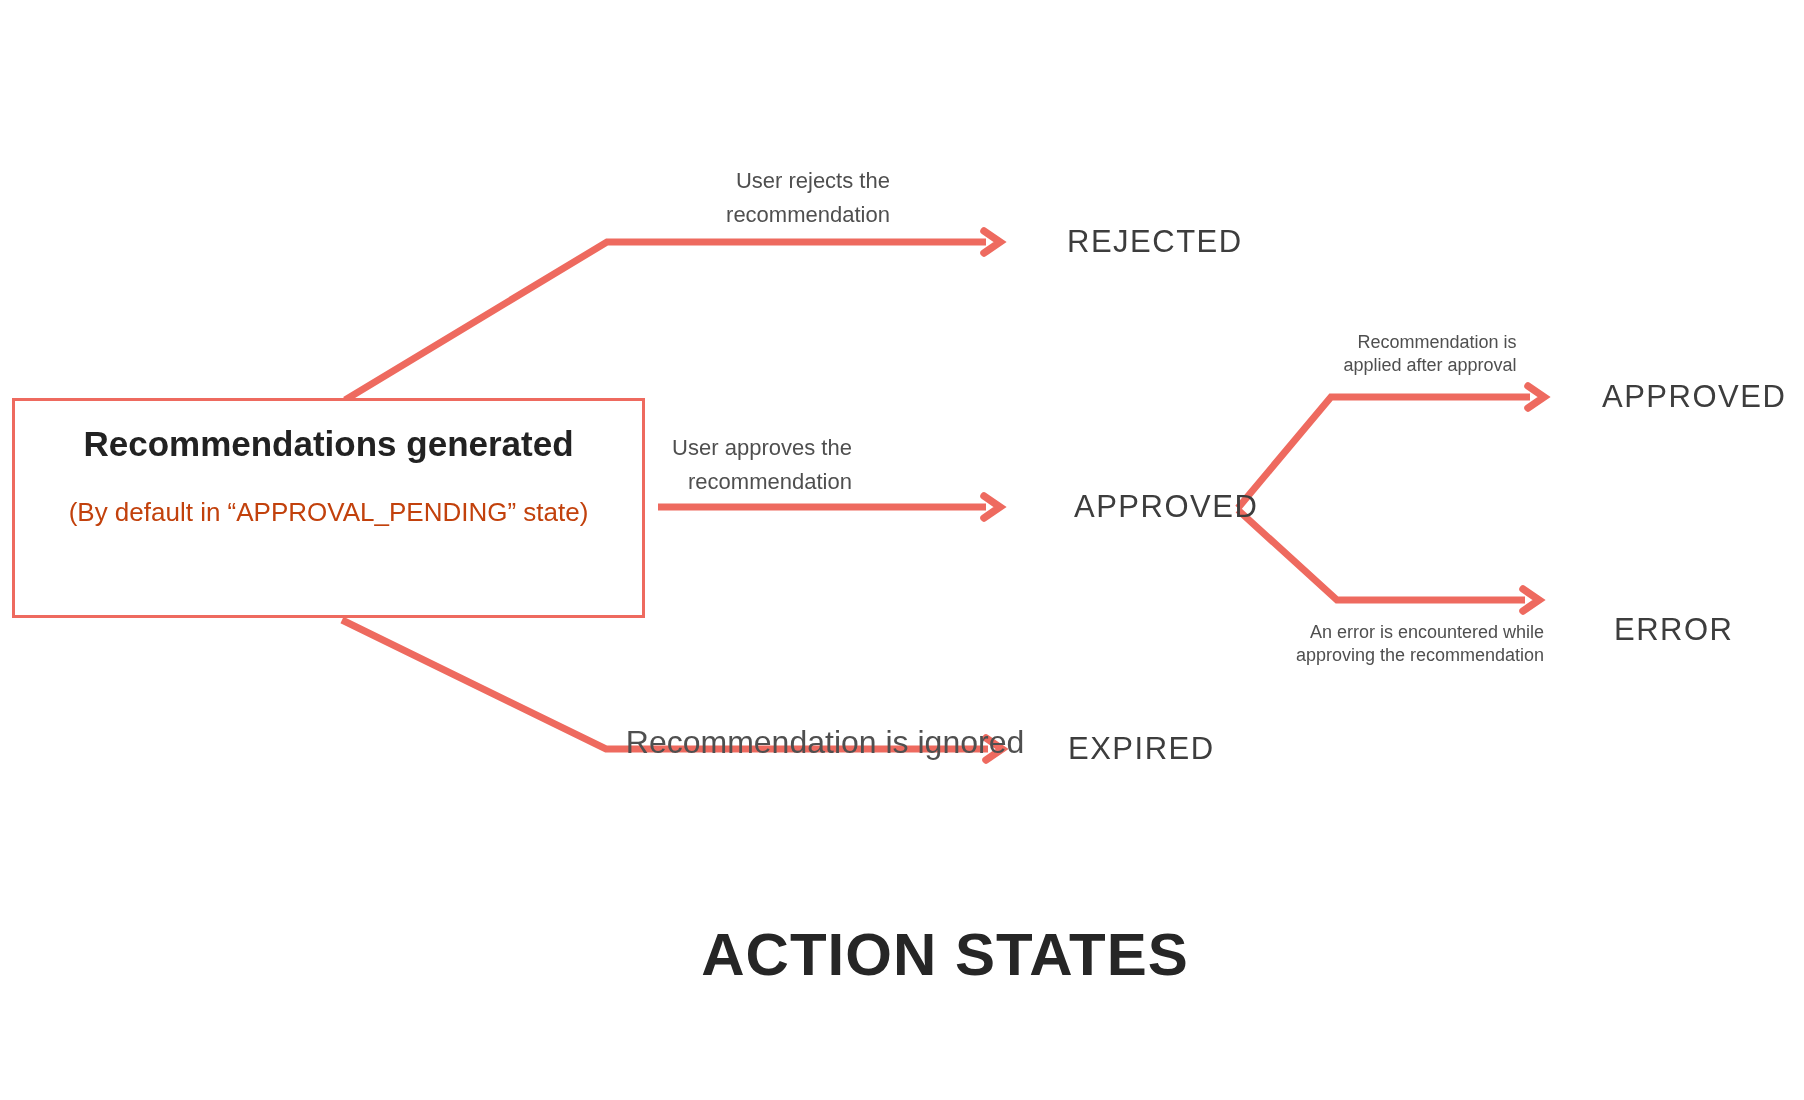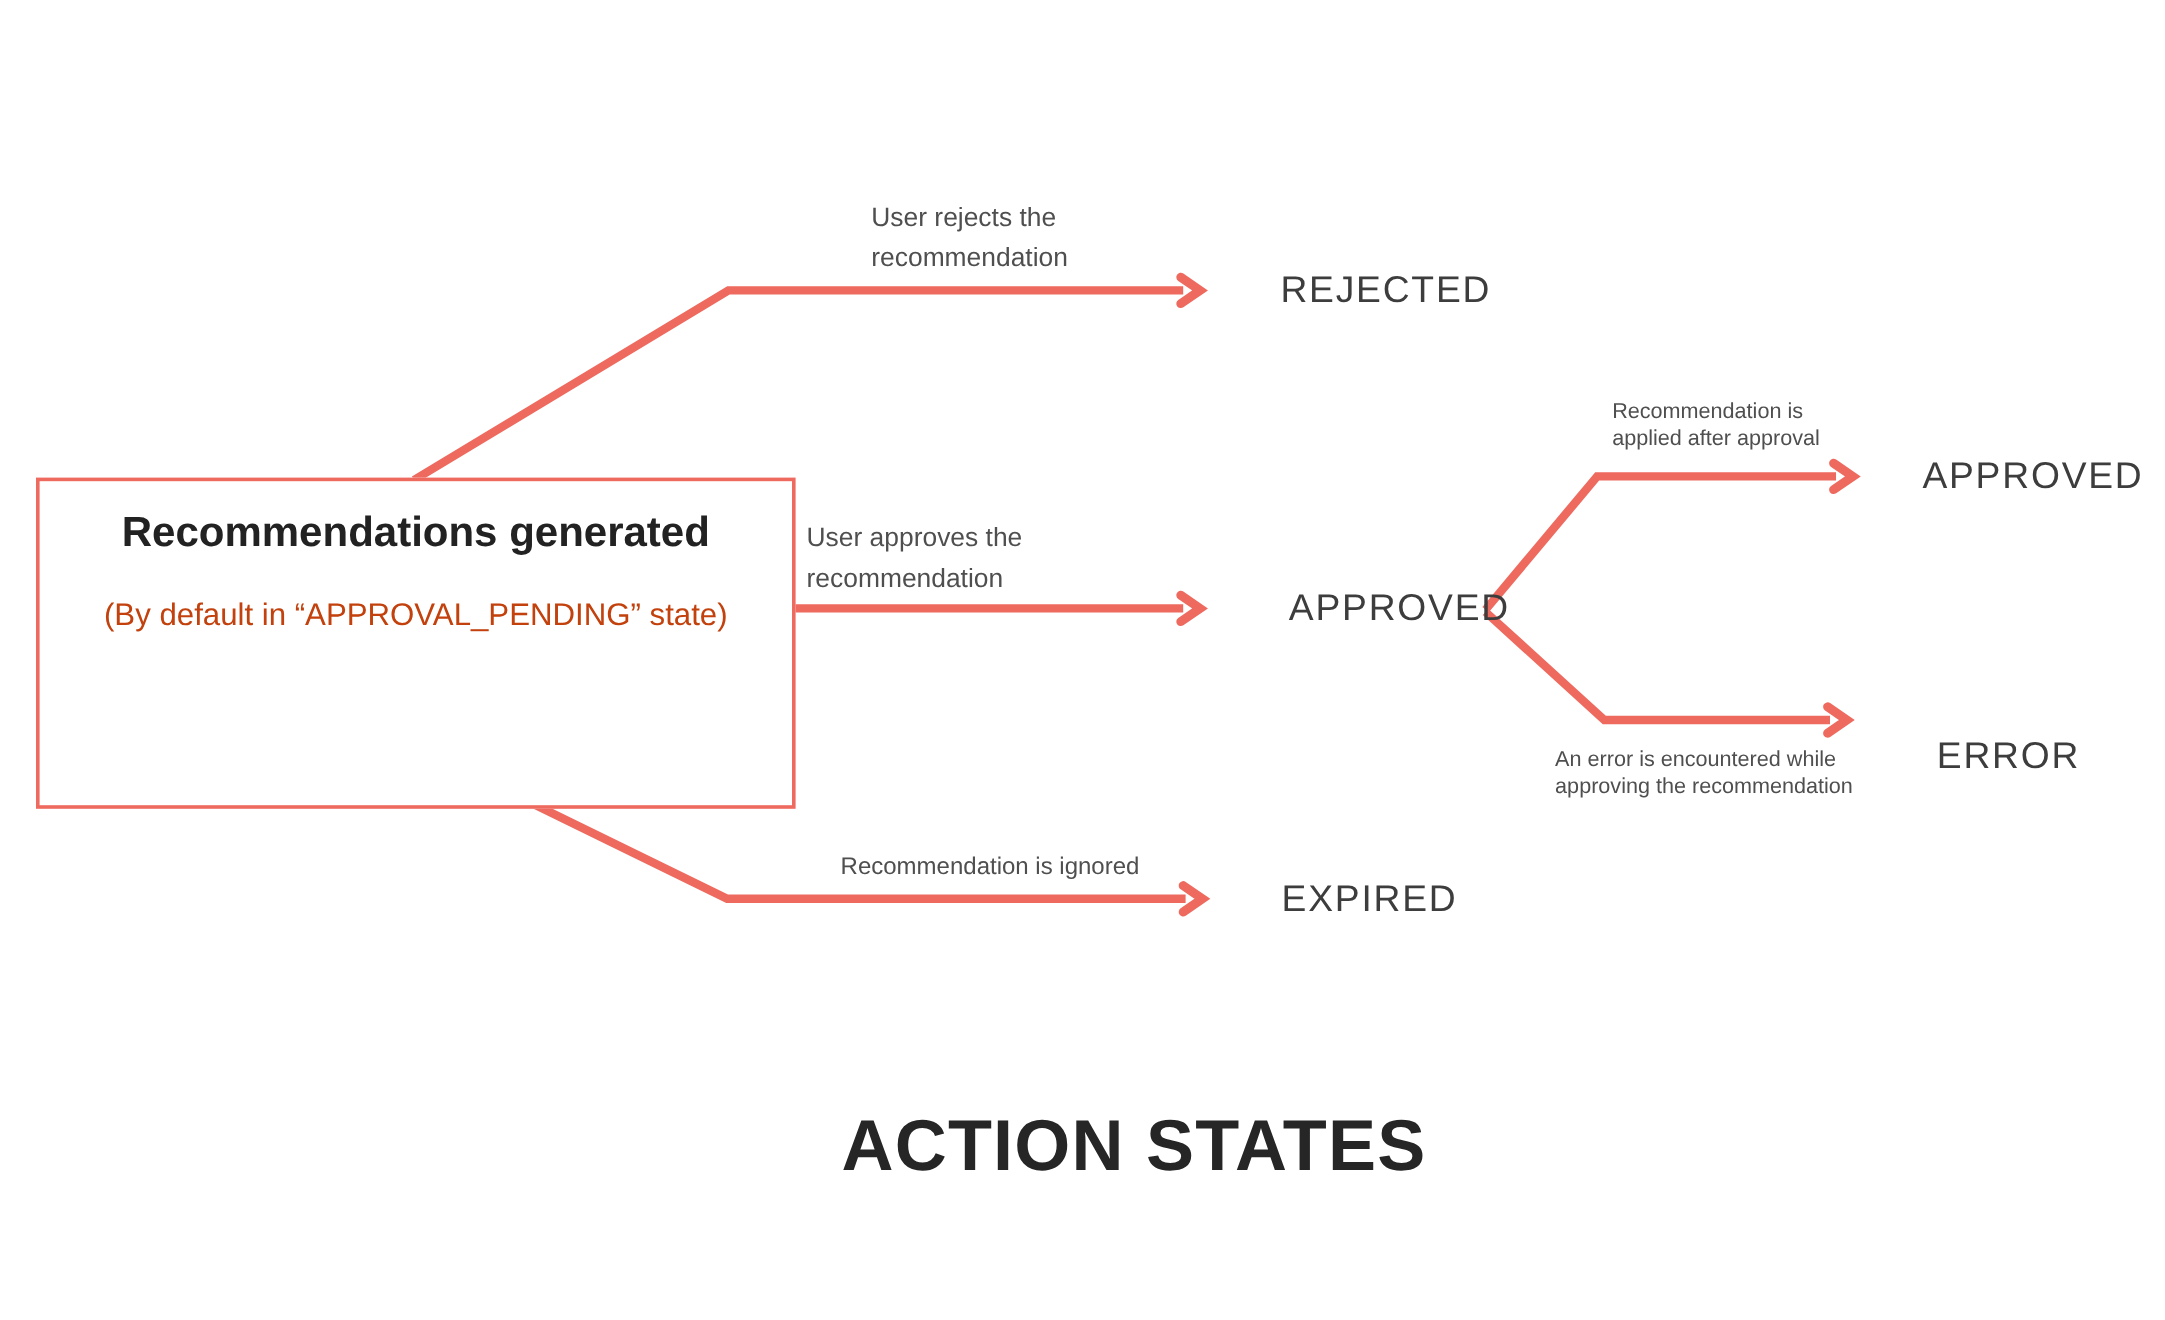--- a/index.html
+++ b/index.html
@@ -16,21 +16,21 @@
     width:1804px;height:1100px;
     background:var(--bg);
     overflow:hidden;
     font-family:"Liberation Sans", sans-serif;
   }
   .arrows{position:absolute;left:0;top:0;width:1804px;height:1100px;}
   .arrows polyline{fill:none;stroke:var(--accent);}
   .arrows .line{stroke-width:7;stroke-linejoin:miter;stroke-linecap:butt;}
   .arrows .head{stroke-width:7.5;stroke-linecap:round;stroke-linejoin:miter;}
   .source-box{
-    position:absolute;left:30px;top:398px;width:633px;height:276px;
+    position:absolute;left:12px;top:398px;width:633px;height:220px;
     border:3px solid var(--accent);
     box-sizing:border-box;
     background:var(--bg);
     display:flex;flex-direction:column;align-items:center;
   }
   .source-title{
     margin-top:18px;
     font-size:35px;line-height:49px;font-weight:bold;
     color:var(--title-text);
     text-align:center;letter-spacing:0px;
@@ -40,26 +40,26 @@
     font-size:26px;line-height:32px;font-weight:300;
     color:#c2410c;text-align:center;white-space:nowrap;
   }
   .state{
     position:absolute;
     font-size:31px;font-weight:300;letter-spacing:1.5px;
     color:var(--state-text);white-space:nowrap;margin-left:42px;
   }
   .annotation{
     position:absolute;transform:translateX(-50%);
-    text-align:left;color:var(--annotation-text);
+    text-align:right;color:var(--annotation-text);
     font-weight:300;white-space:nowrap;
   }
   .annotation.big{font-size:22px;line-height:34px;}
   .annotation.small{font-size:18px;line-height:23px;}
-  .annotation.mid{font-size:20px;line-height:30px;}
+  .annotation.mid{font-size:32px;line-height:30px;margin-top:20px;}
   .heading{
     position:absolute;left:945px;top:920px;transform:translateX(-50%);
     font-size:60px;font-weight:bold;letter-spacing:1px;
     color:var(--heading-text);white-space:nowrap;
   }
 </style>
 </head>
 <body>
 
 <div class="canvas">

